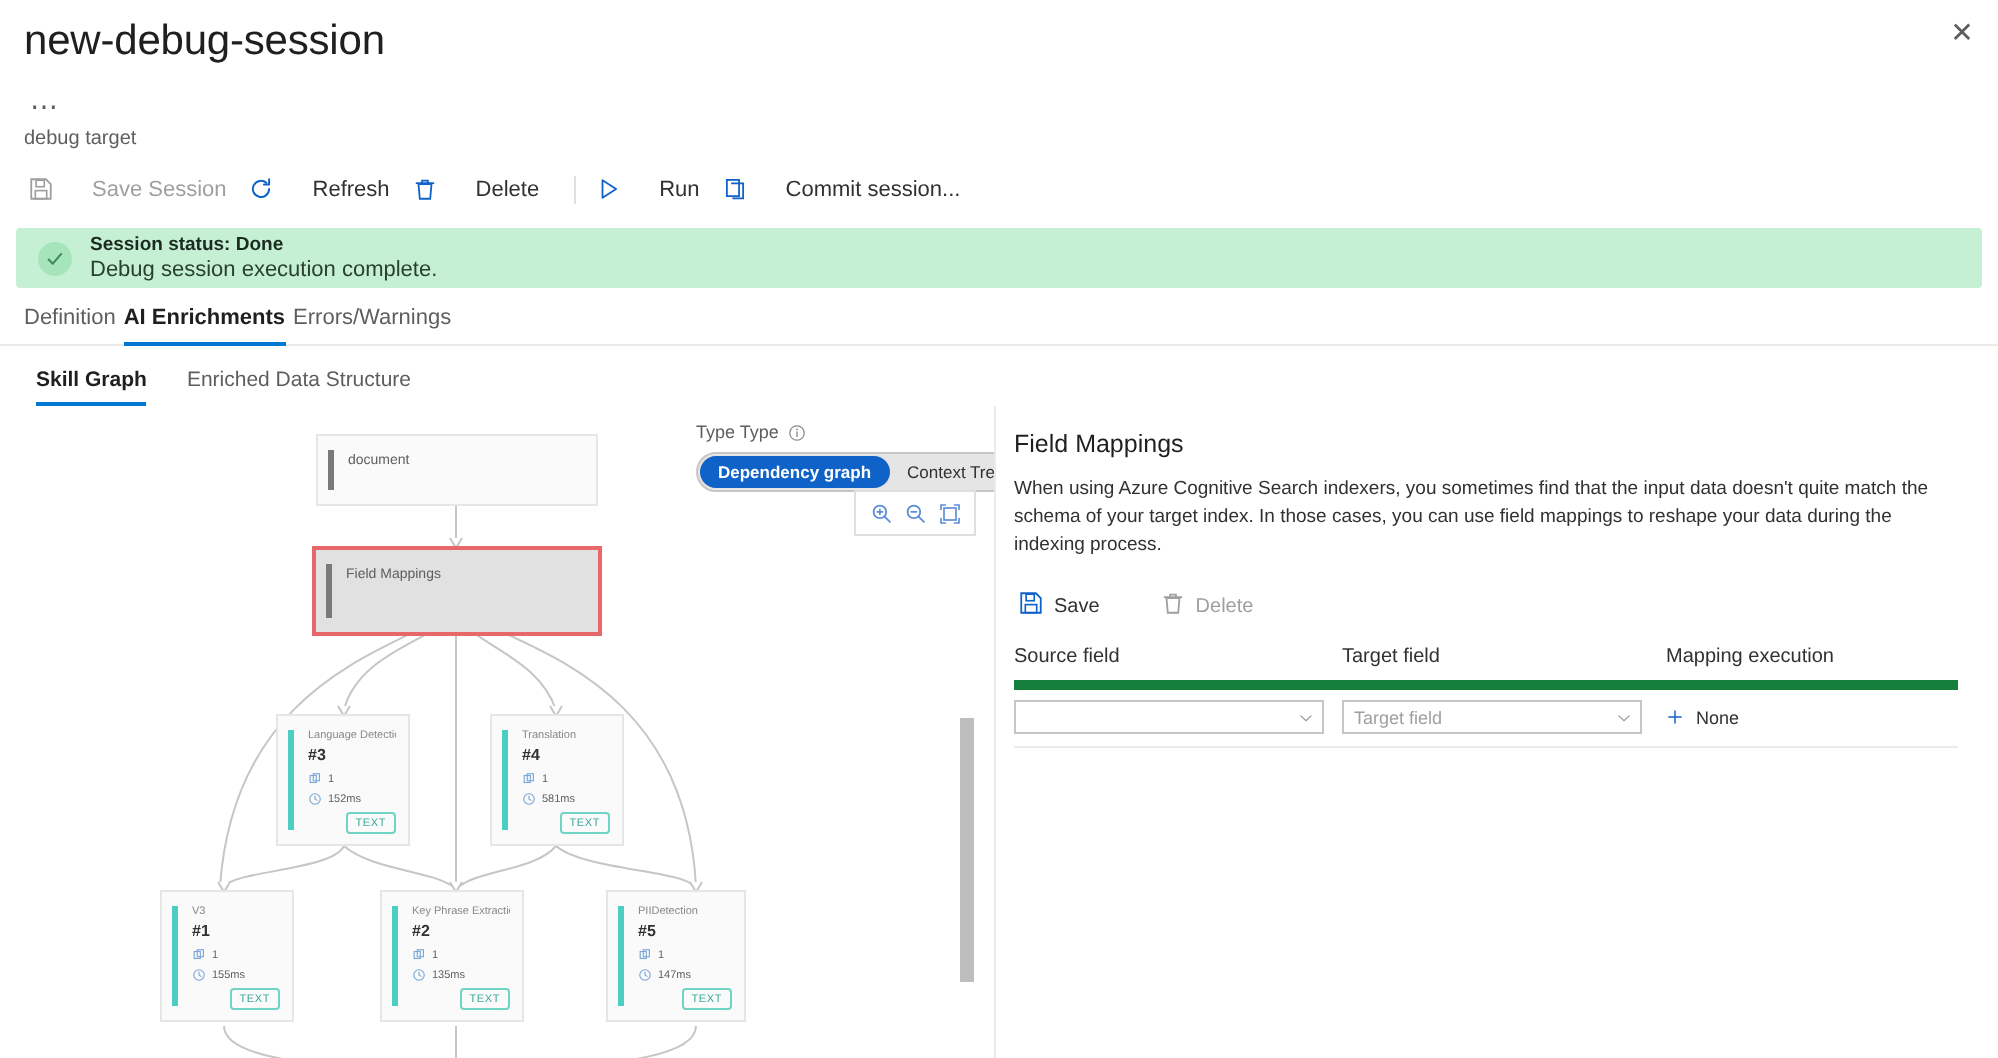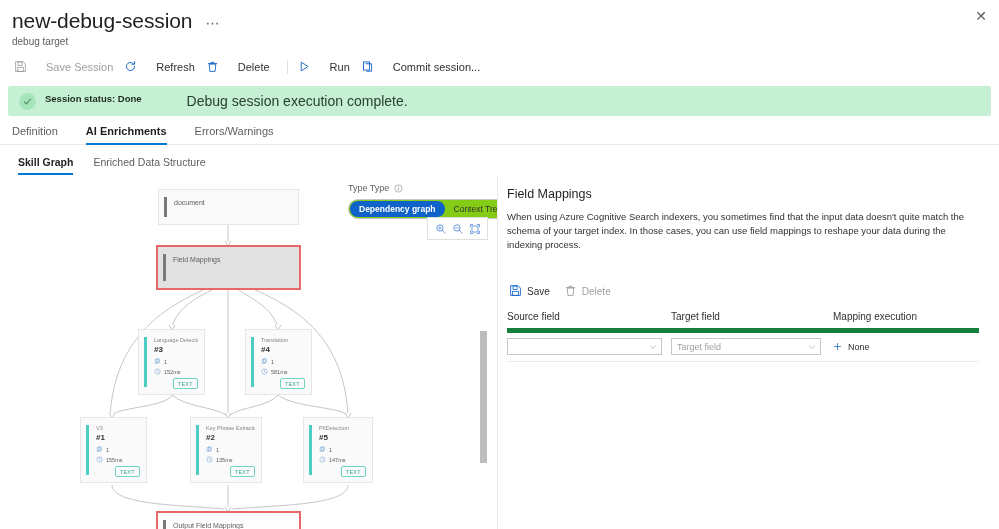--- a/index.html
+++ b/index.html
@@ -8,21 +8,21 @@
     width: 999px; height: 529px;
     background: #ffffff;
     font-family: "Liberation Sans", sans-serif;
     color: #323130;
     overflow: hidden;
   }
   .blade { position: relative; width: 999px; height: 529px; background:#fff; }
 
   
   .header { padding: 8px 12px 0 12px; }
-  .title-row { display:flex; align-items:baseline; gap:10px; }
+  .title-row { display:flex; align-items:baseline; gap:10px;flex-direction:column; }
   .title {
     font-size: 21px; font-weight: 400; color:#201f1e;
     letter-spacing:-0.1px; line-height: 26px;
   }
   .ellipsis-menu {
     font-size: 14px; color:#605e5c; letter-spacing:1px;
     cursor:pointer; line-height:14px; padding:2px 3px;
   }
   .subtitle { font-size: 10px; color:#605e5c; margin-top:2px; }
   .close-btn {
@@ -51,27 +51,27 @@
     margin: 2px 8px 0 8px;
     background:#c6f0d4; border-radius:2px;
     display:flex; align-items:center; gap:9px;
     padding: 7px 11px; height:30px;
   }
   .status-ico {
     width:17px; height:17px; border-radius:50%;
     background:#a6e4bb; display:flex; align-items:center; justify-content:center;
     flex:0 0 auto;
   }
-  .status-texts { display:flex; flex-direction:row; gap:1px; }
+  .status-texts { display:flex; flex-direction:column; gap:1px; }
   .status-title { font-size:9.5px; font-weight:bold; color:#1b2b20; }
-  .status-sub { font-size:14px; color:#27402f;margin-left:44px; }
+  .status-sub { font-size:11px; color:#27402f; }
 
   
   .tabs {
-    display:flex; align-items:flex-end; gap:28px;
+    display:flex; align-items:flex-end; gap:4px;
     padding: 8px 12px 0 12px;
     border-bottom:1px solid #edebe9;
   }
   .tab {
     font-size:11px; color:#605e5c; padding-bottom:6px;
     cursor:pointer; border-bottom:2px solid transparent; position:relative; top:1px;
   }
   .tab.active { color:#201f1e; font-weight:bold; border-bottom-color:#0078d4; }
 
   .subtabs {
@@ -130,42 +130,42 @@
 
   
   .gtype { position:absolute; left:348px; top:8px; width:140px; }
   .gtype-label {
     display:flex; align-items:center; gap:5px;
     font-size:9px; color:#605e5c; margin-bottom:5px;
   }
   .info-ico { width:9px; height:9px; }
   .pill-group {
     display:inline-flex; align-items:center;
-    border:1px solid #c8c6c4; border-radius:11px; padding:1px; background:#84cc16;
+    border:1px solid #c8c6c4; border-radius:11px; padding:1px; background:#e5e5e5;
   }
   .pill {
     font-size:8.5px; padding:3px 9px; border-radius:10px;
     color:#323130; cursor:pointer; white-space:nowrap;
   }
   .pill.active { background:#0f62c8; color:#fff; font-weight:bold; }
   .zoom-group {
     position:absolute; right:0; top:34px;
     display:inline-flex; align-items:center; gap:4px;
     border:1px solid #e1dfdd; background:#fff; padding:4px 6px;
   }
   .zbtn { width:13px; height:13px; cursor:pointer; display:flex; align-items:center; justify-content:center; }
 
   
   .detail-pane {
     position:absolute; left:499px; top:0; width:500px; height:382px;
     padding: 12px 16px 0 8px; background:#fff; overflow:hidden;
   }
   .dp-title { font-size:12.5px; color:#201f1e; margin: 0 0 9px 0; }
   .dp-desc { font-size:9.5px; color:#323130; line-height:14px; max-width:472px; }
-  .dp-cmds { display:flex; align-items:center; gap:0; margin: 30px 0 10px 0; }
+  .dp-cmds { display:flex; align-items:center; gap:16px; margin: 13px 0 10px 0; }
   .dp-cmd {
     display:flex; align-items:center; gap:5px;
     font-size:10px; color:#323130; padding:2px 12px 2px 2px; cursor:pointer;
   }
   .dp-cmd.disabled { color:#a19f9d; cursor:default; }
   .dp-table { width:472px; }
   .dp-head {
     display:flex; align-items:center;
     font-size:10px; color:#323130; padding-bottom:6px;
     border-bottom:5px solid #15803d;

